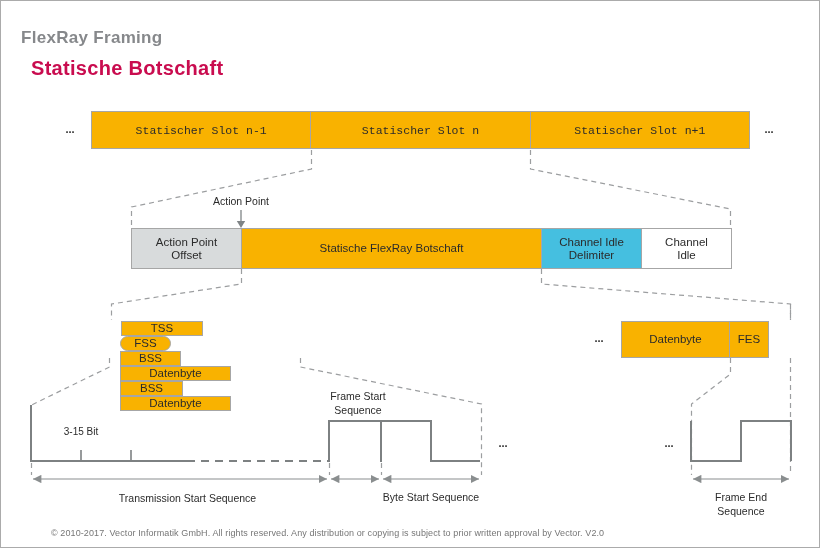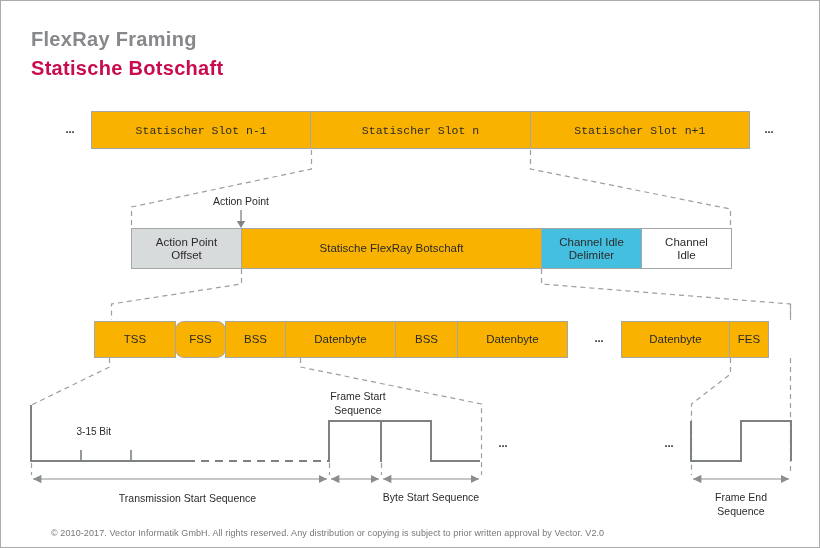--- a/index.html
+++ b/index.html
@@ -2,59 +2,59 @@
 <html style="--orange: #F9B200; --cyan: #45BFE0; --gray-fill: #D8DBDC; --box-border: #A6A6A6; --accent-red: #C90C4F; --title-gray: #86888B; --text: #2B2B2B; --line-gray: #7D8182; --dash-gray: #9C9EA0; --footer-gray: #767676;"><head>
 <meta charset="utf-8">
 <style>
   html,body{margin:0;padding:0;background:#fff;}
   .canvas{
     position:relative;width:820px;height:548px;background:#fff;
     border:1px solid #ABABAB;box-sizing:border-box;overflow:hidden;
     font-family:"Liberation Sans","DejaVu Sans",sans-serif;
     color:var(--text,#2B2B2B);
   }
-  .hdr-cat{position:absolute;left:30px;top:27px;font-size:20px;font-weight:bold;
+  .hdr-cat{position:absolute;left:20px;top:27px;font-size:17px;font-weight:bold;
     color:var(--title-gray,#86888B);letter-spacing:.3px;}
   .hdr-title{position:absolute;left:30px;top:56px;font-size:20px;font-weight:bold;
     color:var(--accent-red,#C90C4F);letter-spacing:.3px;}
 
   .row{position:absolute;display:flex;}
   .cell{box-sizing:border-box;border:1px solid var(--box-border,#A6A6A6);
     background:var(--orange,#F9B200);display:flex;align-items:center;justify-content:center;
     font-size:11.5px;line-height:13px;text-align:center;padding:0 8px;}
   .cell + .cell{margin-left:-1px;}
 
   .row1{left:90px;top:110px;width:659px;height:38px;}
   .row1 .cell{flex:1;font-family:Liberation Mono, monospace;}
 
   .row2{left:130px;top:227px;height:41px;}
   .seg-offset{width:111px;background:var(--gray-fill,#D8DBDC);}
   .seg-msg{width:301px;}
   .seg-cid{width:101px;background:var(--cyan,#45BFE0);}
   .seg-idle{width:91px;background:#fff;}
   .seg-idle span{display:inline-block;max-width:52px;}
 
-  .row3a{left:93px;top:320px;height:37px;}
+  .row3a{left:120px;top:320px;height:37px;flex-direction:column;}
   .row3b{left:620px;top:320px;height:37px;}
   .w-tss{width:82px;}.w-fss{width:51px;border-radius:9px;}.w-bss1{width:61px;}
   .w-db1{width:111px;}.w-bss2{width:63px;}.w-db2{width:111px;}
   .w-db3{width:109px;}.w-fes{width:40px;}
 
   .dots{position:absolute;font-size:11px;font-weight:bold;color:#2B2B2B;
     width:22px;text-align:center;}
   .dots-slot-l{left:58px;top:122px;}
   .dots-slot-r{left:757px;top:122px;}
   .dots-byte{left:587px;top:331px;}
   .dots-wf-mid{left:491px;top:436px;}
   .dots-wf-r{left:657px;top:436px;}
 
   .lbl{position:absolute;font-size:10.5px;color:var(--text,#2B2B2B);
     text-align:center;line-height:13.5px;}
   .lbl-action{left:190px;top:194px;width:100px;}
-  .lbl-bits{left:50px;top:424px;width:60px;text-align:right;font-size:10px;}
+  .lbl-bits{left:50px;top:424px;width:60px;text-align:center;font-size:10px;}
   .lbl-fss{left:307px;top:389px;width:100px;}
   .lbl-tss{left:64px;top:491px;width:245px;}
   .lbl-bss{left:380px;top:490px;width:100px;}
   .lbl-fes{left:690px;top:490px;width:100px;}
 
   .footer{position:absolute;left:30px;top:527px;font-size:9px;
     color:var(--footer-gray,#767676);letter-spacing:.1px;margin-left:20px;}
 
   svg.overlay{position:absolute;left:0;top:0;pointer-events:none;}
   .dash{stroke:var(--dash-gray,#9C9EA0);stroke-width:1.2;fill:none;stroke-dasharray:5 4;}

